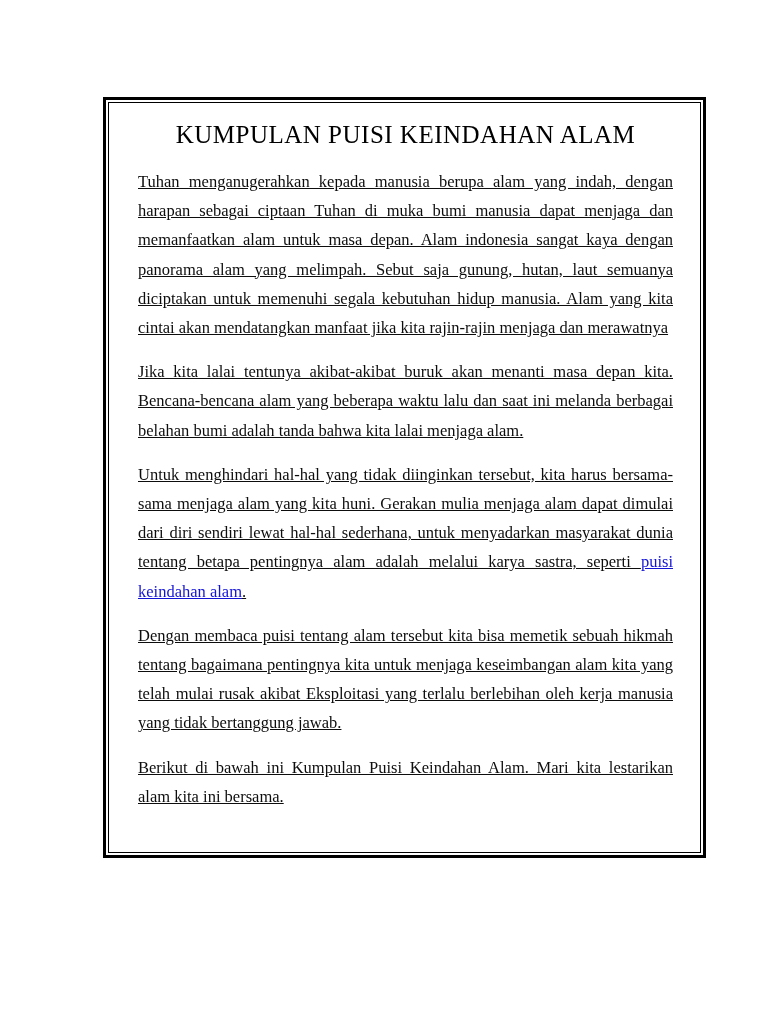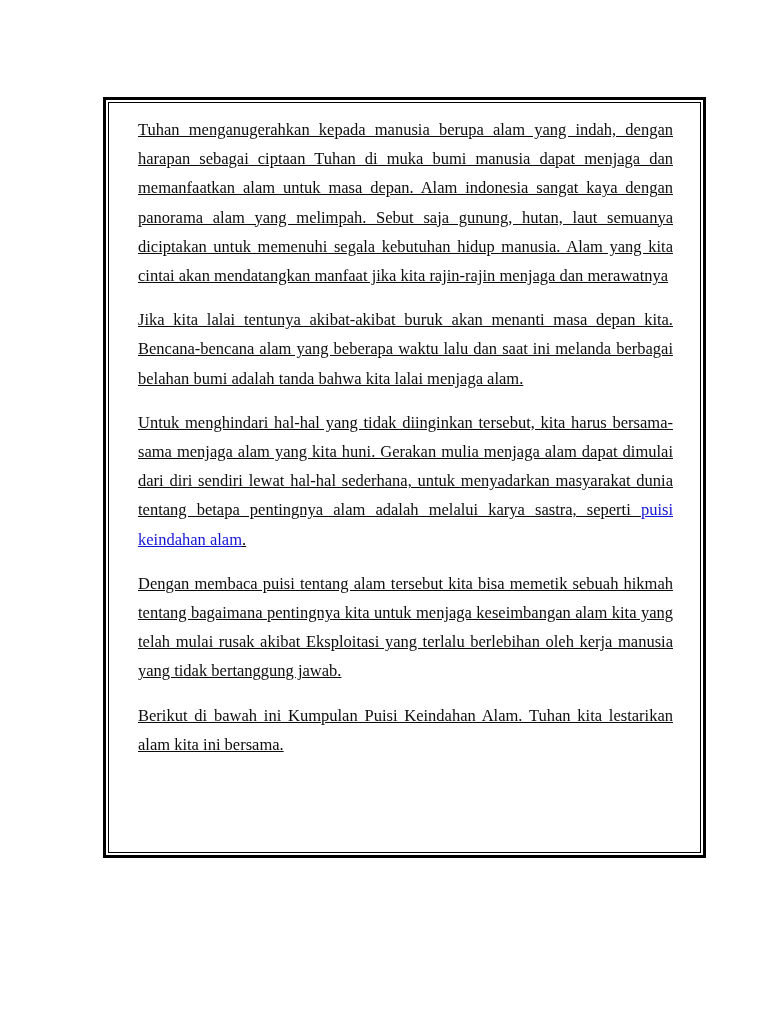--- a/index.html
+++ b/index.html
@@ -60,26 +60,27 @@
     cursor: pointer;
   }
 </style>
 </head>
 <body>
 
 <div class="page">
   <div class="doc-frame-outer">
     <div class="doc-frame-inner">
 
+      <h1 class="doc-title"><span>KUMPULAN PUISI KEINDAHAN ALAM</span></h1>
 
       <p class="doc-paragraph">Tuhan menganugerahkan kepada manusia berupa alam yang indah, dengan harapan sebagai ciptaan Tuhan di muka bumi manusia dapat menjaga dan memanfaatkan alam untuk masa depan. Alam indonesia sangat kaya dengan panorama alam yang melimpah. Sebut saja gunung, hutan, laut semuanya diciptakan untuk memenuhi segala kebutuhan hidup manusia. Alam yang kita cintai akan mendatangkan manfaat jika kita rajin-rajin menjaga dan merawatnya</p>
 
       <p class="doc-paragraph">Jika kita lalai tentunya akibat-akibat buruk akan menanti masa depan kita. Bencana-bencana alam yang beberapa waktu lalu dan saat ini melanda berbagai belahan bumi adalah tanda bahwa kita lalai menjaga alam.</p>
 
       <p class="doc-paragraph"><span>Untuk menghindari hal-hal yang tidak diinginkan tersebut, kita harus bersama-sama menjaga alam yang kita huni. Gerakan mulia menjaga alam dapat dimulai dari diri sendiri lewat hal-hal sederhana, untuk menyadarkan masyarakat dunia tentang betapa pentingnya alam adalah melalui karya sastra, seperti </span><a href="#" class="doc-link" style="color: rgb(19, 19, 214);">puisi keindahan alam</a><span>.</span></p>
 
       <p class="doc-paragraph">Dengan membaca puisi tentang alam tersebut kita bisa memetik sebuah hikmah tentang bagaimana pentingnya kita untuk menjaga keseimbangan alam kita yang telah mulai rusak akibat Eksploitasi yang terlalu berlebihan oleh kerja manusia yang tidak bertanggung jawab.</p>
 
-      <p class="doc-paragraph">Berikut di bawah ini Kumpulan Puisi Keindahan Alam. Tuhan kita lestarikan alam kita ini bersama.</p>
+      <p class="doc-paragraph">Berikut di bawah ini Kumpulan Puisi Keindahan Alam. Mari kita lestarikan alam kita ini bersama.</p>
 
     </div>
   </div>
 </div>
 
 </body></html>

